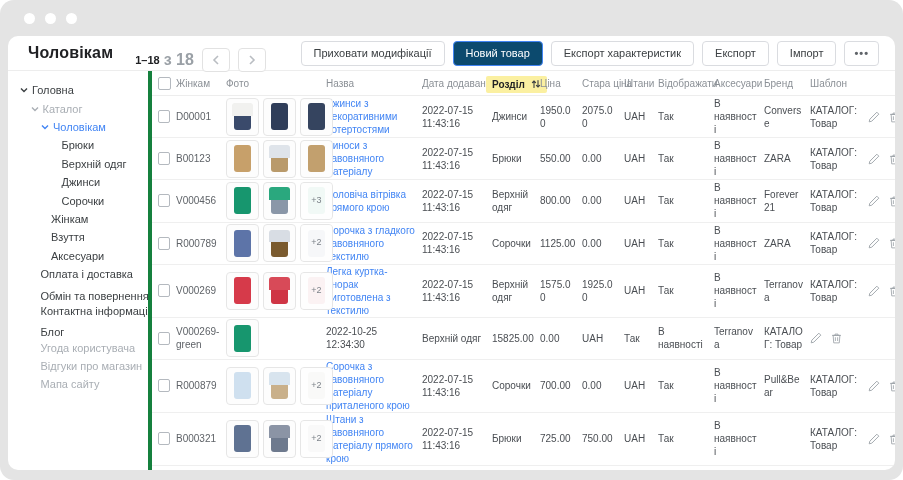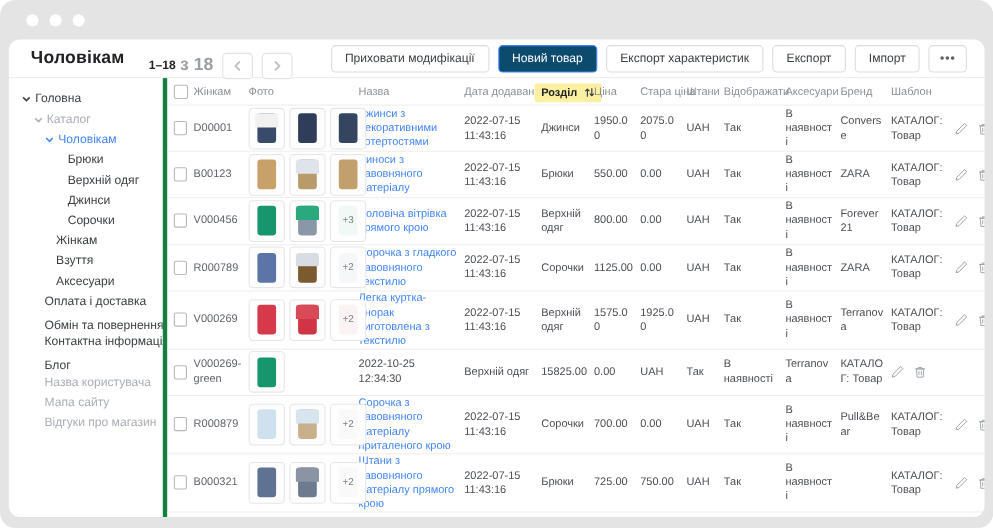--- a/index.html
+++ b/index.html
@@ -184,27 +184,27 @@
         <div class="s-item normal" style="padding-left: 32.5px; align-items: flex-end;">
           <span>Обмін та повернення</span>
         </div>
         <div class="s-item normal" style="padding-left: 32.5px;">
           <span>Контактна інформація</span>
         </div>
         <div class="s-item normal" style="padding-left: 32.5px; align-items: flex-end;">
           <span>Блог</span>
         </div>
         <div class="s-item muted" style="padding-left: 32.5px;">
-          <span>Назва користувача</span>
+          <span>Угода користувача</span>
+        </div>
+        <div class="s-item muted" style="padding-left: 32.5px;">
+          <span>Відгуки про магазин</span>
         </div>
         <div class="s-item muted" style="padding-left: 32.5px;">
           <span>Мапа сайту</span>
-        </div>
-        <div class="s-item muted" style="padding-left: 32.5px;">
-          <span>Відгуки про магазин</span>
         </div>
       </div>
 
     <div class="table-wrap">
       <div class="thead">
         <div class="th cb-cell">
             <input type="checkbox" style="">
           </div>
         <div class="th">Жінкам</div>
         <div class="th">Фото</div>

